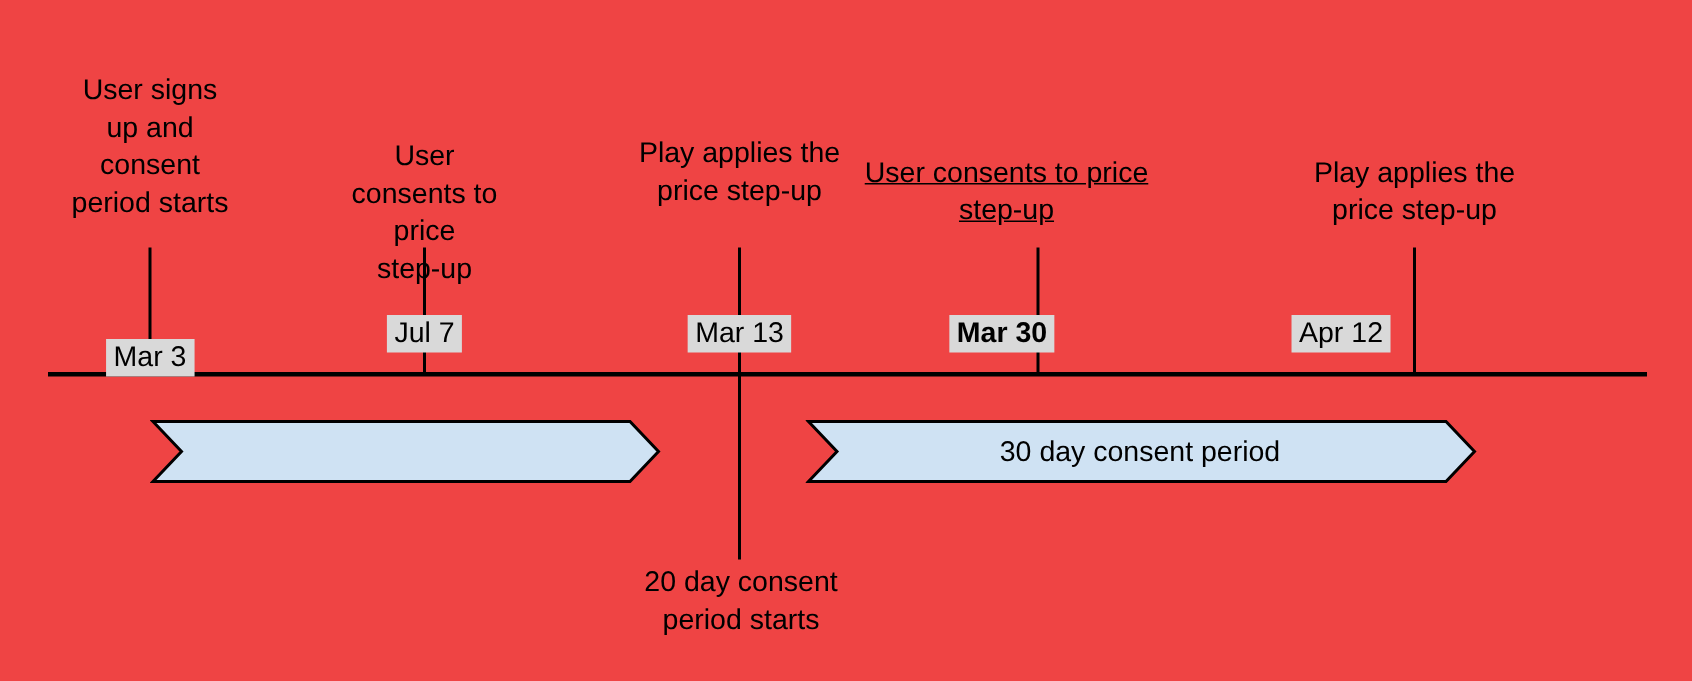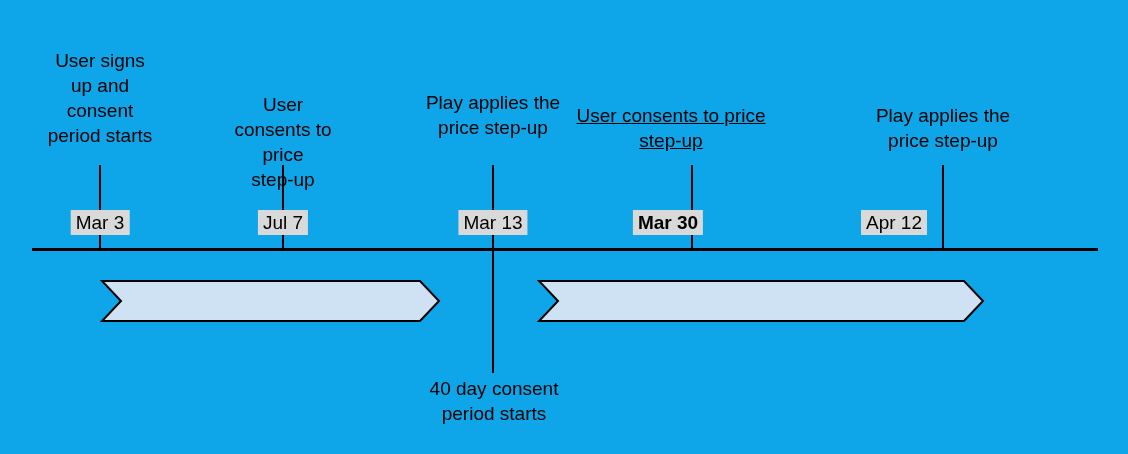--- a/index.html
+++ b/index.html
@@ -8,21 +8,21 @@
     --date-bg: #d9d9d9;
     --line-color: #000000;
     --text-color: #000000;
   }
   * { margin: 0; padding: 0; box-sizing: border-box; }
   html, body { background: #ffffff; }
   .canvas {
     position: relative;
     width: 1128px;
     height: 454px;
-    background: #0ea5e9;
+    background: #ef4444;
     overflow: hidden;
     font-family: "Liberation Sans", sans-serif;
     font-size: 19px;
     line-height: 25px;
     color: var(--text-color);
   }
   .timeline-line {
     position: absolute;
     left: 32px;
     top: 248px;
@@ -83,47 +83,48 @@
 
 <div class="canvas">
 
   <div class="timeline-line"></div>
 
   <div class="event-label" style="left:30px; top:48px; width:140px;">User signs
 up and
 consent
 period starts</div>
   <div class="tick" style="left:99px;"></div>
-  <div class="date-badge" style="left:100px;">Mar 3</div>
+  <div class="date-badge" style="left:100px;margin-top:16px;">Mar 3</div>
 
   <div class="event-label" style="left:213px; top:48px; width:140px;margin-top:44px;">User
 consents to
 price
 step-up</div>
   <div class="tick" style="left:282px;"></div>
   <div class="date-badge" style="left:283px;">Jul 7</div>
 
   <div class="event-label" style="left:403px; top:90px; width:180px;">Play applies the
 price step-up</div>
   <div class="tick long" style="left:492px;"></div>
   <div class="date-badge" style="left:493px;">Mar 13</div>
-  <div class="note-label" style="left:404px; top:376px; width:180px;">40 day consent
+  <div class="note-label" style="left:404px; top:376px; width:180px;">20 day consent
 period starts</div>
 
   <div class="event-label" style="left:561px; top:103px; width:220px;text-decoration:underline;">User consents to price
 step-up</div>
   <div class="tick" style="left:691px;"></div>
   <div class="date-badge" style="left:668px;font-weight:bold;">Mar 30</div>
 
   <div class="event-label" style="left:853px; top:103px; width:180px;">Play applies the
 price step-up</div>
   <div class="tick" style="left:942px;"></div>
   <div class="date-badge" style="left:894px;text-align:right;">Apr 12</div>
 
   <svg class="banner-svg" style="left:100px;" width="341" height="44" viewBox="0 0 341 44">
     <polygon points="2,2 320,2 339,22 320,42 2,42 21,22" style="fill:var(--banner-fill); stroke:var(--banner-stroke); stroke-width:2; stroke-linejoin:miter;"></polygon>
   </svg>
 
   <svg class="banner-svg" style="left:537px;" width="448" height="44" viewBox="0 0 448 44">
     <polygon points="2,2 427,2 446,22 427,42 2,42 21,22" style="fill:var(--banner-fill); stroke:var(--banner-stroke); stroke-width:2; stroke-linejoin:miter;"></polygon>
   </svg>
+  <div class="banner-label" style="left:537px; width:446px;">30 day consent period</div>
 
 </div>
 
 </body></html>

